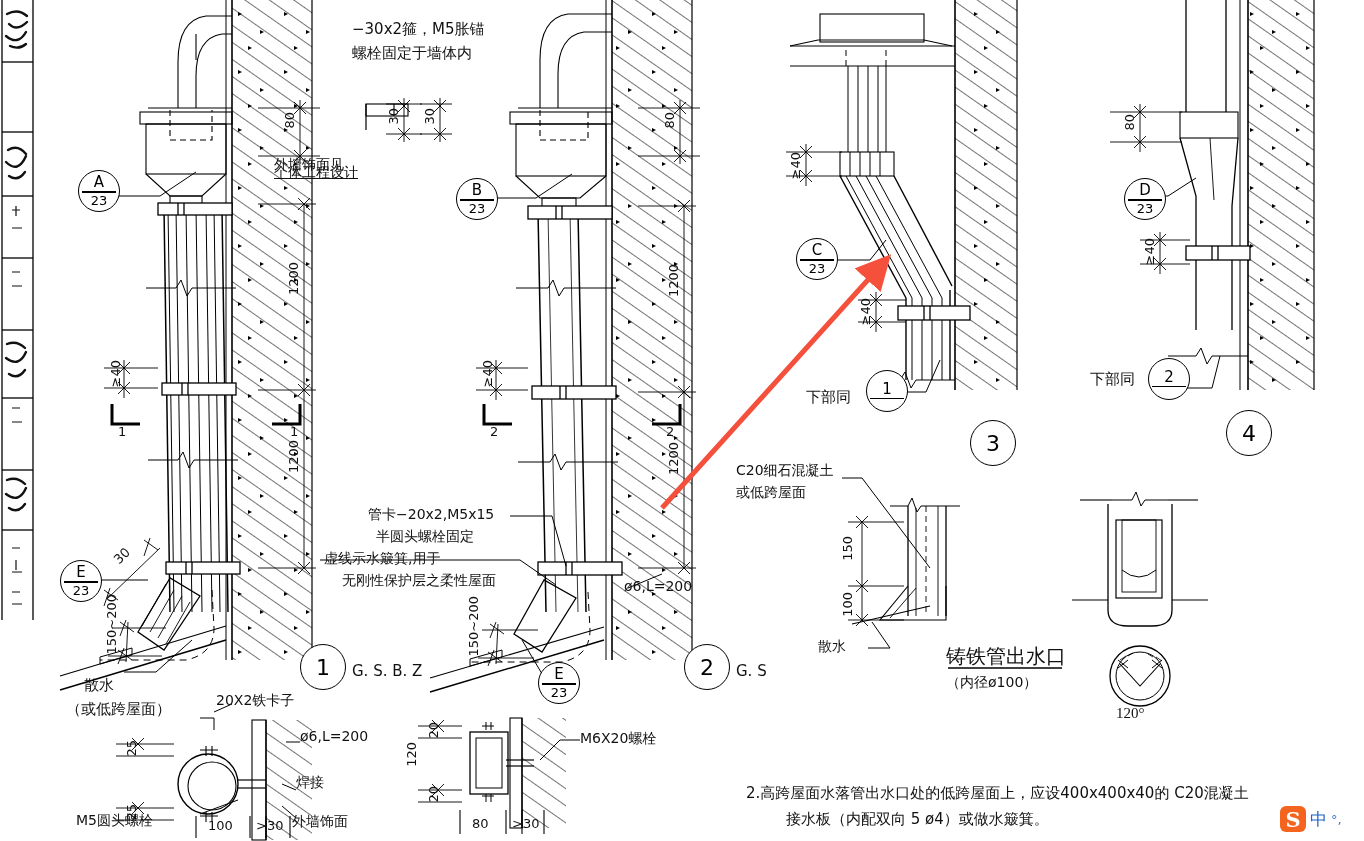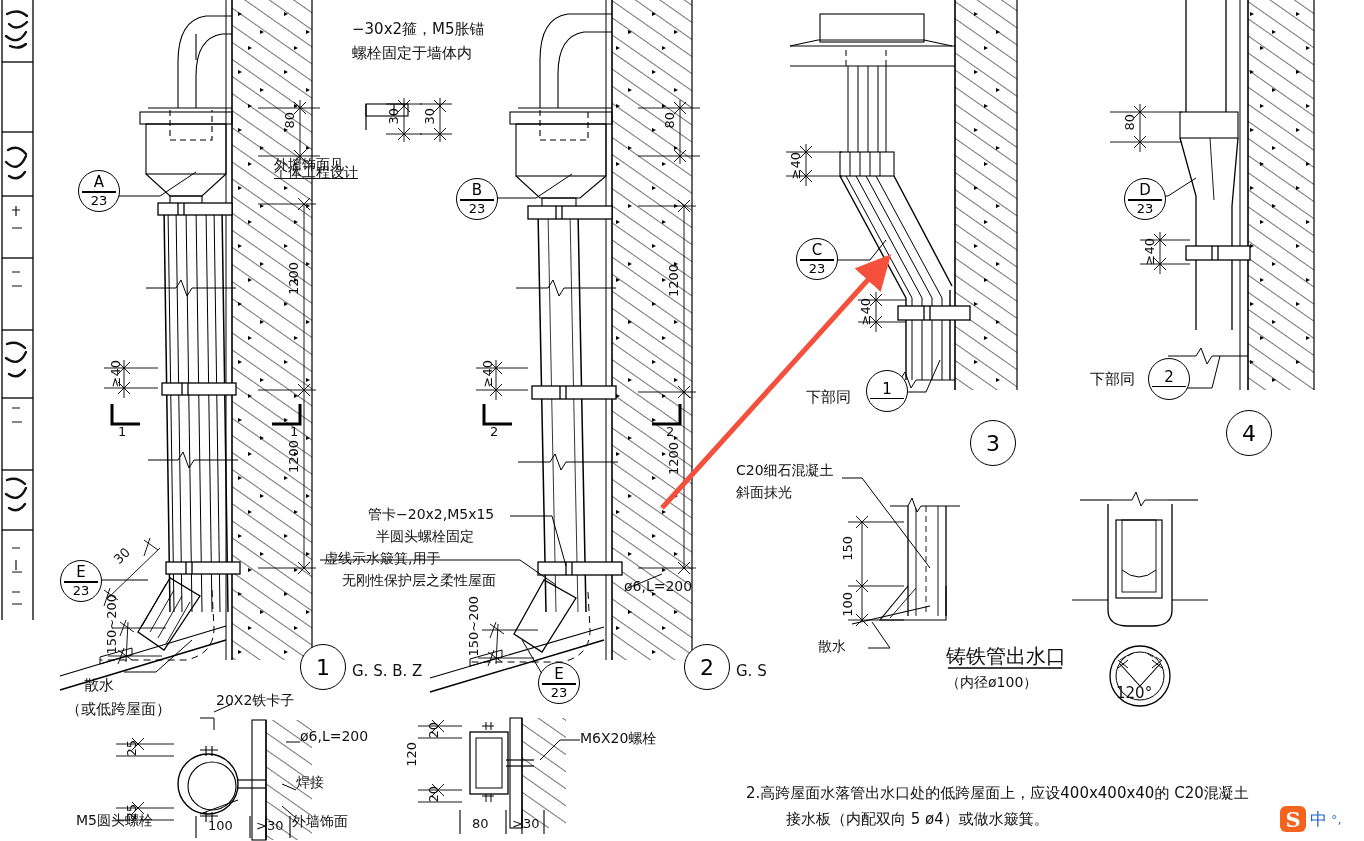--- a/index.html
+++ b/index.html
@@ -611,28 +611,28 @@
 <div class="t s13" style="left:256px;top:818px;">&gt;30</div>
 
 <div class="t s14" style="left:580px;top:730px;">M6X20螺栓</div>
 <div class="t s13 vert" style="left:426px;top:722px;">20</div>
 <div class="t s13 vert" style="left:404px;top:742px;">120</div>
 <div class="t s13 vert" style="left:426px;top:786px;">20</div>
 <div class="t s13" style="left:472px;top:816px;">80</div>
 <div class="t s13" style="left:512px;top:816px;">&gt;30</div>
 
 <div class="t s14" style="left:736px;top:462px;">C20细石混凝土</div>
-<div class="t s14" style="left:736px;top:484px;">斜面抹光</div>
+<div class="t s14" style="left:736px;top:484px;">或低跨屋面</div>
 <div class="t s14" style="left:818px;top:638px;">散水</div>
 <div class="t s13 vert" style="left:840px;top:536px;">150</div>
 <div class="t s13 vert" style="left:840px;top:592px;">100</div>
 <div class="t s16" style="left:946px;top:644px;">铸铁管出水口</div>
 <div class="t s14" style="left:946px;top:674px;">（内径ø100）</div>
 
-<div class="t s15" style="left:1116px;top:684px;">120°</div>
+<div class="t s15" style="left:1116px;top:704px;font-family:Liberation Serif, serif;">120°</div>
 
 <div class="t s15" style="left:746px;top:784px;">2.高跨屋面水落管出水口处的低跨屋面上，应设400x400x40的 C20混凝土</div>
 <div class="t s15" style="left:786px;top:810px;">接水板（内配双向 5 ø4）或做水簸箕。</div>
 
 <div class="sogou" style="left:1280px;top:806px;">
   <span class="mark">S</span>
   <span class="cn">中</span>
   <span class="pn">°,</span>
 </div>
 

